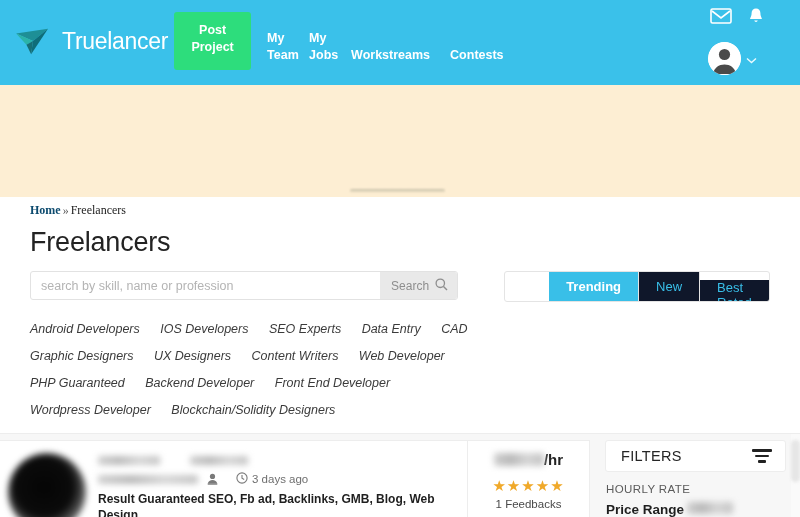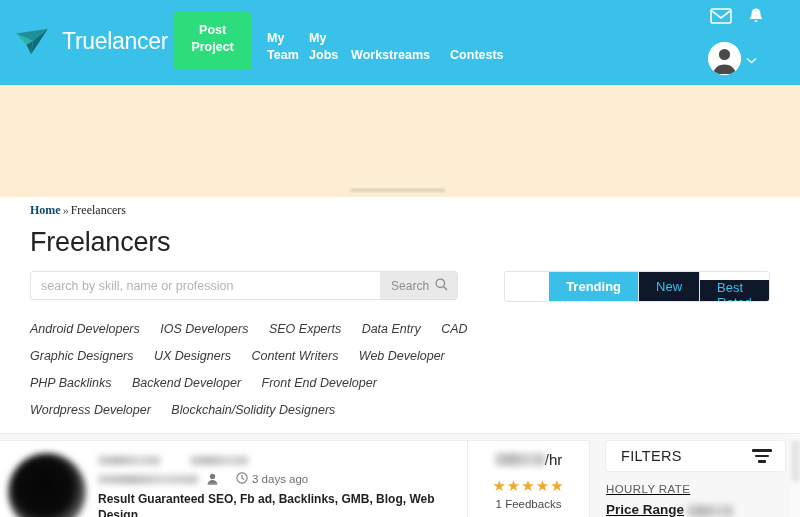--- a/index.html
+++ b/index.html
@@ -272,21 +272,21 @@
     line-height: 16px;
   }
 
   .card-right {
     width: 122px;
     border-left: 1px solid #ededed;
     text-align:center;
     padding-top: 10px;
     position: relative;
   }
-  .rate { font-size: 15px; font-weight: normal; color:#222; display:flex; align-items:center; justify-content:center; }
+  .rate { font-size: 15px; font-weight: bold; color:#222; display:flex; align-items:center; justify-content:center; }
   .rate .blur { width: 50px; height: 13px; }
   .stars { margin-top: 9px; font-size: 15px; color:#f0a92a; letter-spacing: 1px; }
   .feedbacks { font-size: 11.5px; color:#4a4a4a; margin-top: 3px; }
 
   
   .filters-card {
     background:#fff;
     margin: 6px 14px 0 8px;
     border: 1px solid #ededed;
     border-radius: 3px;
@@ -294,23 +294,23 @@
     display:flex; align-items:center; justify-content:space-between;
     padding: 0 13px 0 15px;
   }
   .filters-title { font-size: 14.5px; color:#252525; letter-spacing: 0.3px; }
   .filter-ico { display:flex; flex-direction:column; align-items:center; gap:3px; cursor:pointer; }
   .filter-ico i { display:block; background:#222; height:2.5px; border-radius:1px; }
   .filter-ico i:nth-child(1){ width:20px; }
   .filter-ico i:nth-child(2){ width:14px; }
   .filter-ico i:nth-child(3){ width:8px; }
 
-  .filter-section { padding: 11px 0 0 9px; text-decoration: underline; }
+  .filter-section { padding: 11px 0 0 9px; }
   .filter-label { font-size: 11.5px; color:#5b5b5b; letter-spacing:0.4px; }
-  .filter-sub { font-size: 13.5px; font-weight:bold; color:#1f1f1f; margin-top: 7px; display:flex; align-items:flex-end; }
+  .filter-sub { font-size: 13.5px; font-weight:bold; color:#1f1f1f; margin-top: 7px; display:flex; align-items:flex-start; }
   .filter-sub .blur { width: 46px; height: 12px; margin-left: 3px; }
 
   .scrollbar {
     position:absolute; right: 0; top: 0;
     width: 9px; height: 100%;
     background: #fafafa;
   }
   .scrollthumb {
     position:absolute; right: 0; top: 6px;
     width: 9px; height: 42px;
@@ -416,21 +416,21 @@
         <span class="tag">Data Entry</span>
         <span class="tag">CAD</span>
       </div>
       <div class="tag-line">
         <span class="tag">Graphic Designers</span>
         <span class="tag">UX Designers</span>
         <span class="tag">Content Writers</span>
         <span class="tag">Web Developer</span>
       </div>
       <div class="tag-line">
-        <span class="tag">PHP Backlinks</span>
+        <span class="tag">PHP Guaranteed</span>
         <span class="tag">Backend Developer</span>
         <span class="tag">Front End Developer</span>
       </div>
       <div class="tag-line">
         <span class="tag">Wordpress Developer</span>
         <span class="tag">Blockchain/Solidity Designers</span>
       </div>
     </div>
   </div>
 

